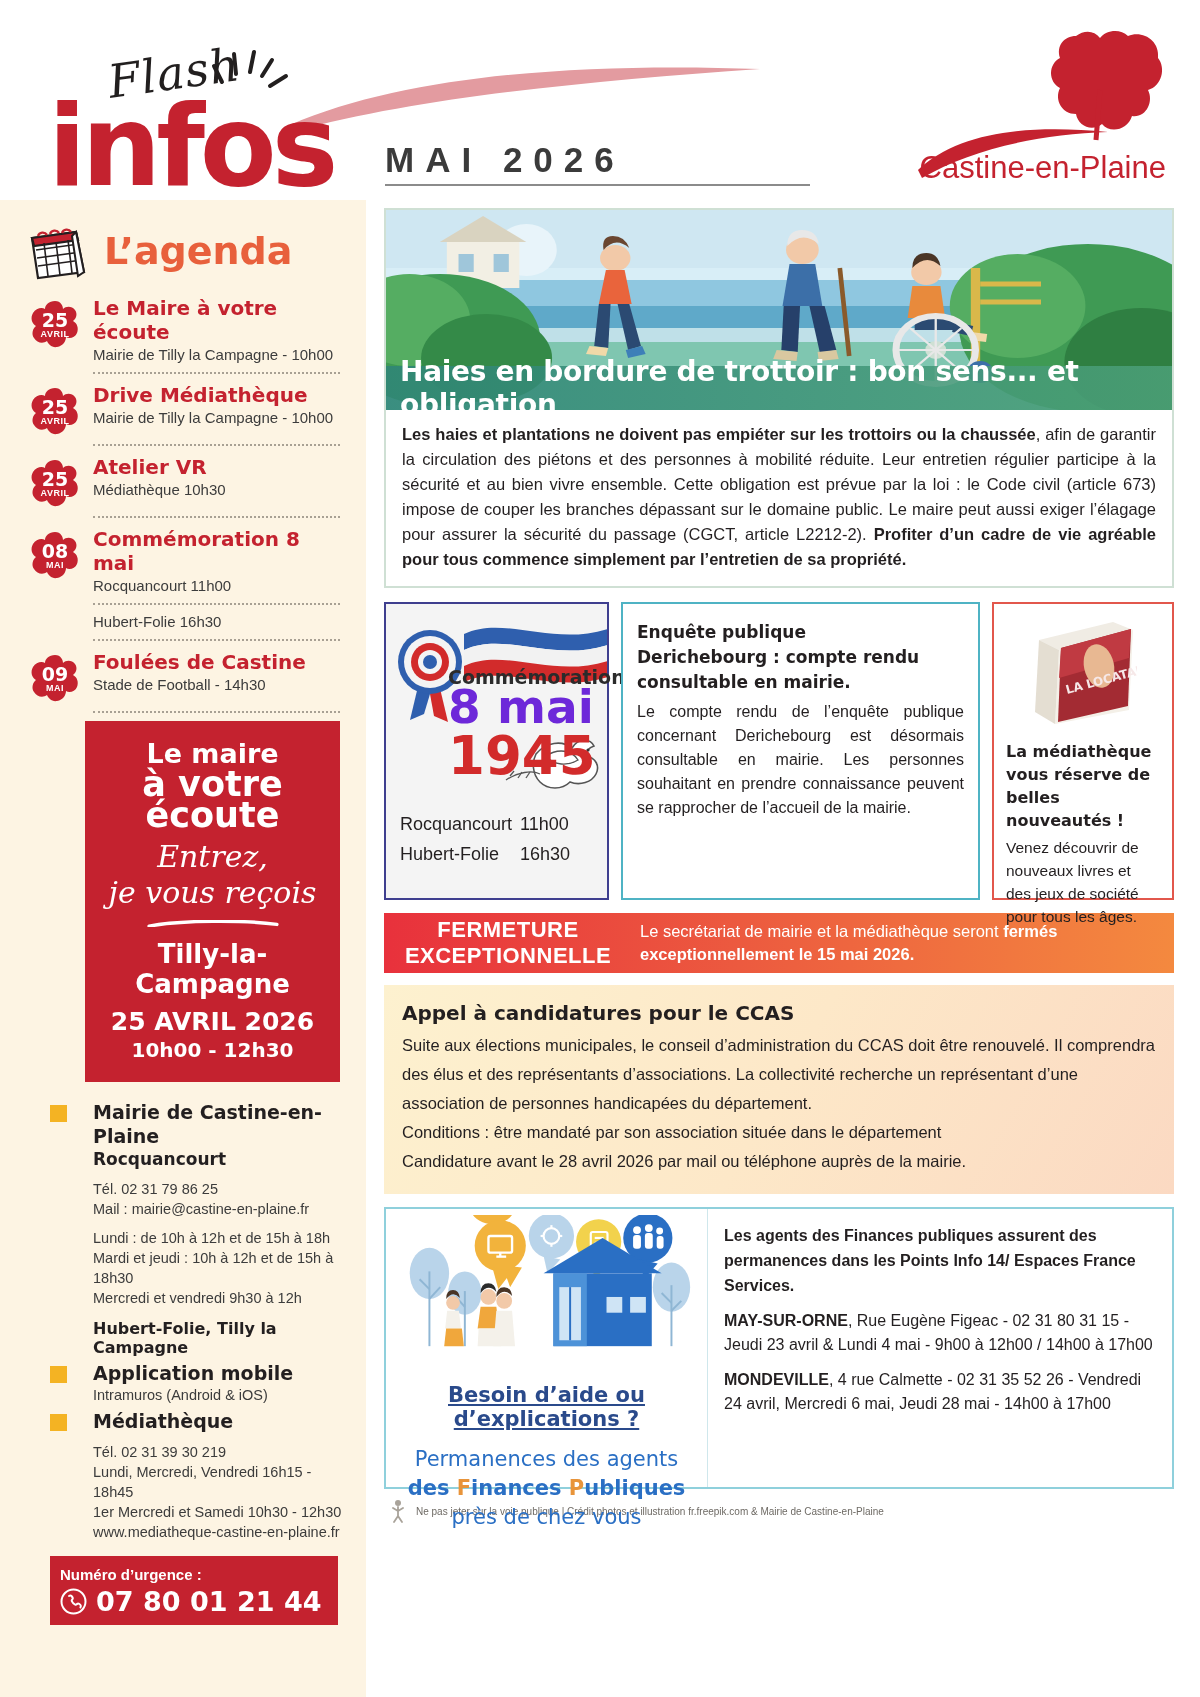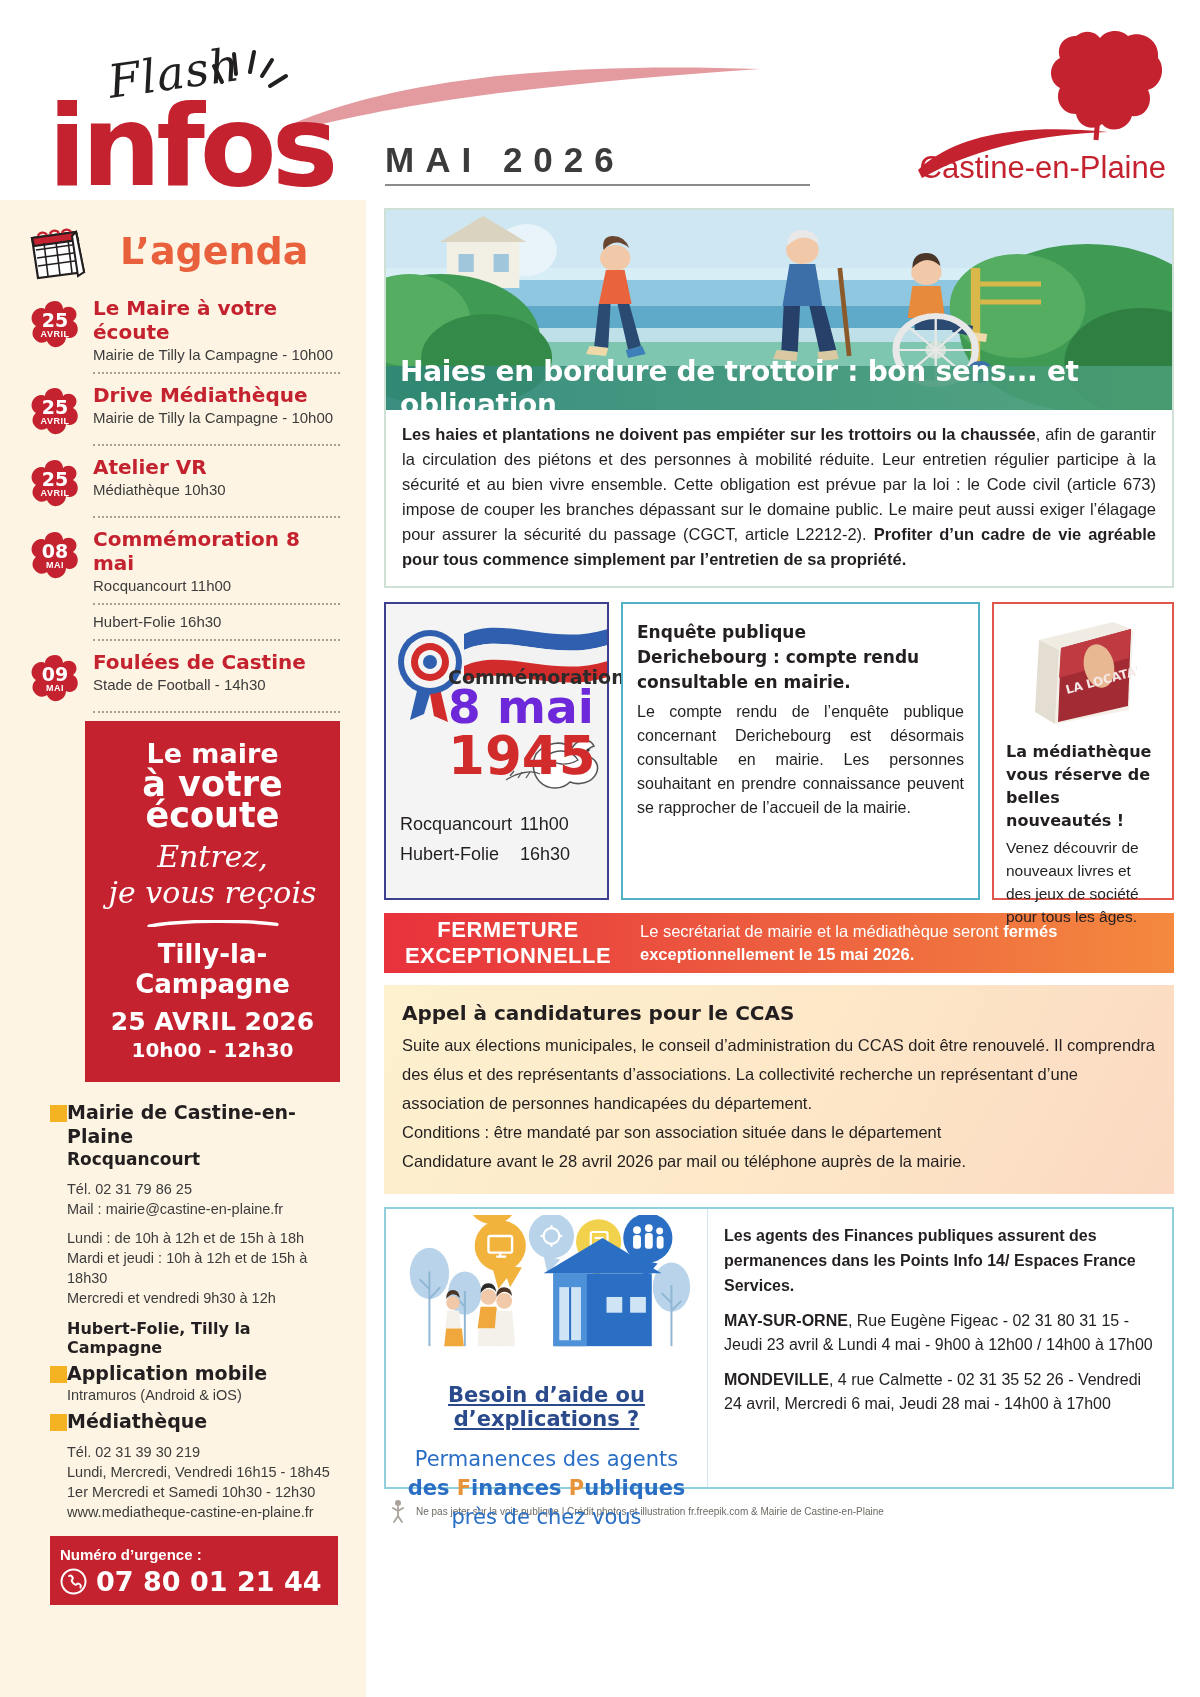--- a/index.html
+++ b/index.html
@@ -46,21 +46,21 @@
   .body-wrap{position:relative;display:flex;width:1200px;height:1497px;}
   .sidebar{
     width:366px;background:#fdf4e3;position:relative;
     padding:0 0 0 0;box-sizing:border-box;
   }
   .main{flex:1;position:relative;padding:8px 26px 0 18px;box-sizing:border-box;}
 
   
   .agenda-head{display:flex;align-items:center;gap:14px;padding:22px 0 8px 28px;}
   .cal-icon{width:62px;height:58px;}
-  .agenda-title{font-size:38px;font-weight:bold;color:#e8603c;font-family:"DejaVu Sans", sans-serif;margin-left:16px;}
+  .agenda-title{font-size:38px;font-weight:bold;color:#e8603c;font-family:"DejaVu Sans", sans-serif;}
   .agenda-list{padding:6px 26px 0 30px;}
   .ag-item{display:flex;align-items:flex-start;gap:13px;margin-bottom:2px;}
   .ag-badge{width:50px;height:50px;flex:0 0 50px;position:relative;margin-top:6px;}
   .ag-badge .d{
     position:absolute;inset:0;display:flex;flex-direction:column;
     align-items:center;justify-content:center;color:#fff;
   }
   .ag-badge .dnum{font-size:19px;font-weight:bold;line-height:17px;font-family:"DejaVu Sans", sans-serif;}
   .ag-badge .dmon{font-size:9px;font-weight:bold;line-height:10px;letter-spacing:.5px;}
   .ag-text{flex:1;padding-top:2px;}
@@ -81,21 +81,21 @@
     font-size:30px;line-height:36px;margin-top:8px;
   }
   .poster-script .s2{display:block;font-size:30px;}
   .poster-town{font-size:26px;font-weight:bold;margin-top:10px;font-family:"DejaVu Sans", sans-serif;}
   .poster-date{font-size:25px;font-weight:bold;margin-top:8px;font-family:"DejaVu Sans", sans-serif;}
   .poster-time{font-size:20px;font-weight:bold;margin-top:2px;font-family:"DejaVu Sans", sans-serif;}
   .poster-underline{width:150px;height:7px;margin:2px auto -2px auto;}
 
   
   .contacts{padding:18px 20px 0 50px;}
-  .c-block{display:flex;gap:0;margin-bottom:4px;}
+  .c-block{display:flex;gap:26px;margin-bottom:4px;}
   .c-bullet{width:17px;height:17px;background:#f4b323;flex:0 0 17px;margin-top:5px;}
   .c-body{flex:1;}
   .c-h{font-size:17px;font-weight:bold;color:#231f20;line-height:22px;font-family:"DejaVu Sans", sans-serif;}
   .c-h2{font-size:19px;font-weight:bold;color:#231f20;line-height:24px;font-family:"DejaVu Sans", sans-serif;}
   .c-p{font-size:14.5px;color:#3c3c3c;line-height:20px;}
   .c-gap{margin-top:9px;}
   .c-sub{font-size:14px;color:#6e6a64;line-height:19px;text-align:justify;}
   .c-subhead{font-size:16px;font-weight:bold;color:#231f20;margin-top:11px;font-family:"DejaVu Sans", sans-serif;}
 
   

